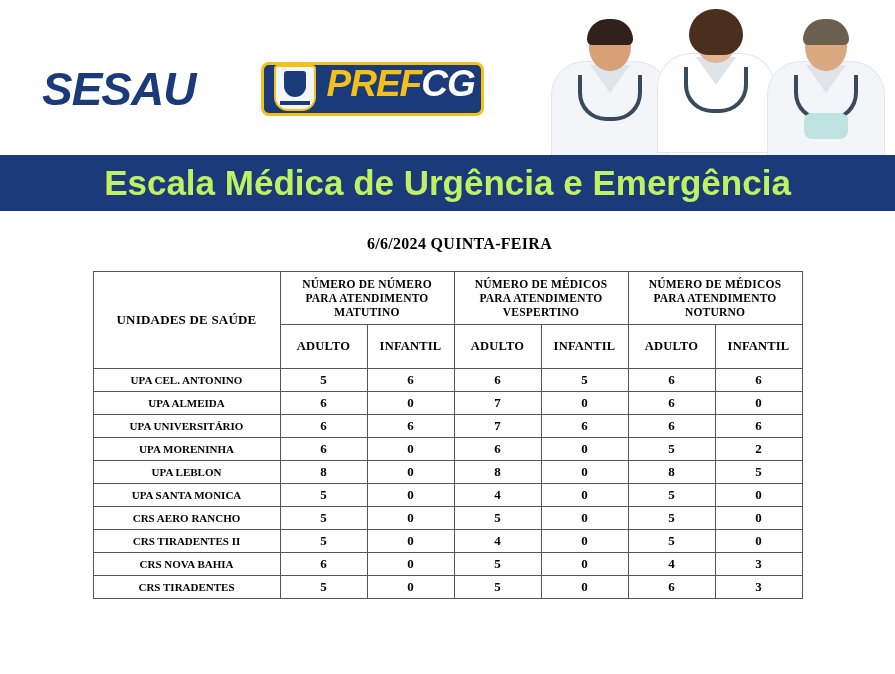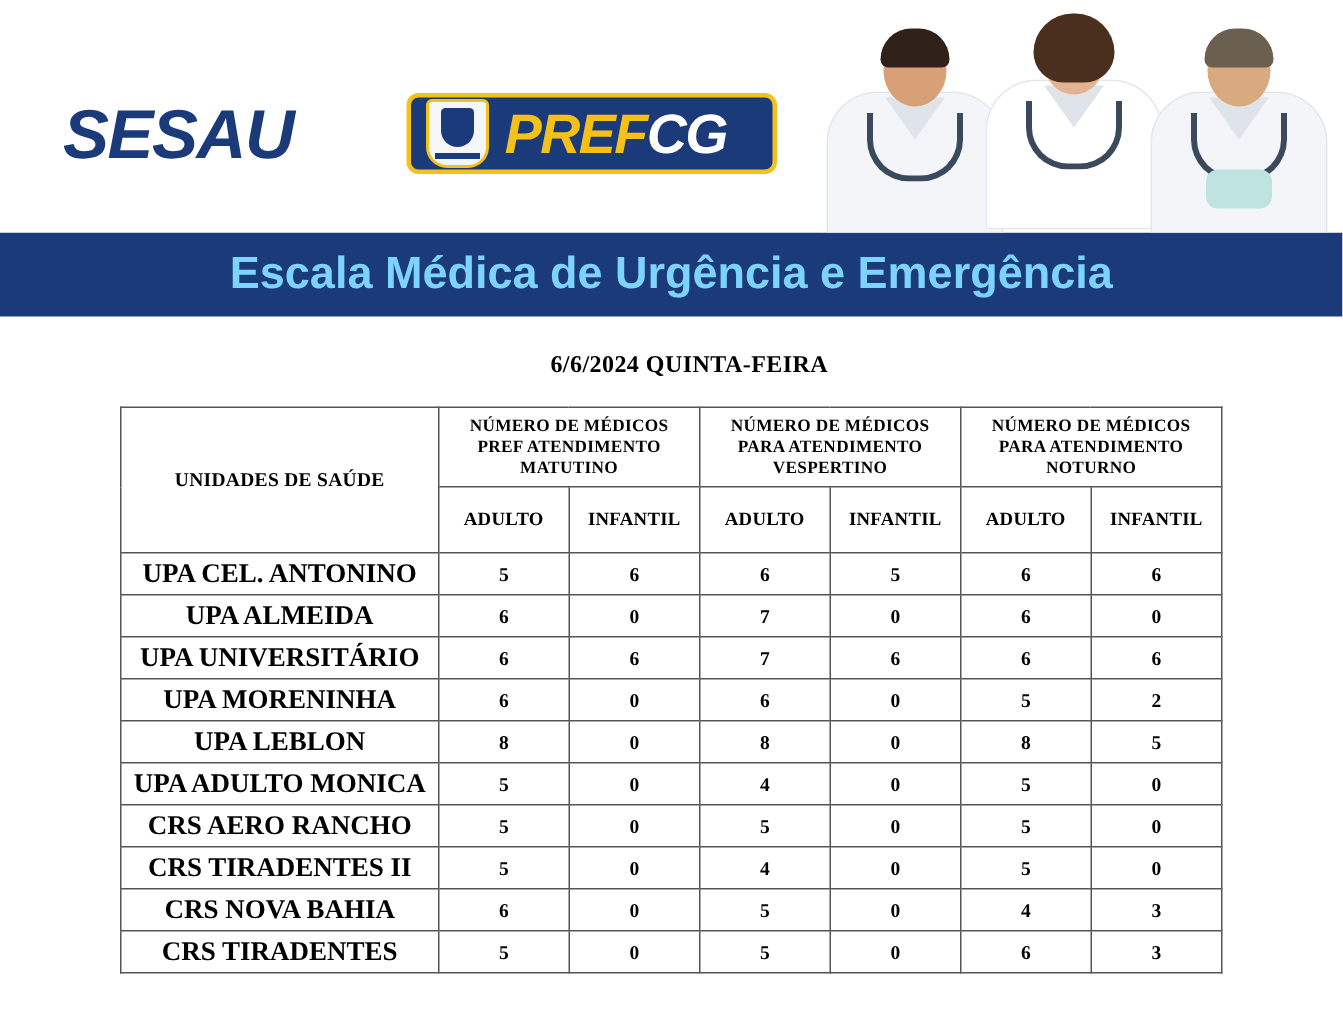--- a/index.html
+++ b/index.html
@@ -34,28 +34,27 @@
   .sesau {
     font-family: "Liberation Sans", sans-serif;
     font-weight: bold;
     font-style: italic;
     font-size: 46px;
     color: #1b3a7a;
     letter-spacing: -1px;
     margin-left: 42px;
   }
   .prefcg-badge {
-    margin-left: 28px;
+    margin-left: 18px;
     background: #1b3a7a;
     border: 3px solid #f4c11a;
     border-radius: 8px;
     height: 54px;
     display: flex;
-    align-items: center;
-    padding: 0 30px 0 10px;
+    padding: 0 6px 0 10px;
     box-sizing: border-box;
   }
   .brasao {
     width: 38px;
     height: 42px;
     background: #f4f6fa;
     border: 2px solid #f4c11a;
     border-radius: 4px 4px 14px 14px;
     position: relative;
     margin-right: 10px;
@@ -184,22 +183,22 @@
     width: 895px;
     height: 56px;
     background: #1b3a7a;
     display: flex;
     align-items: center;
     justify-content: center;
   }
   .title-bar .title {
     font-family: "Liberation Sans", sans-serif;
     font-weight: bold;
-    font-size: 30px;
-    color: #7dd3fc;
+    font-size: 35px;
+    color: #bef264;
     letter-spacing: 0px;
     white-space: nowrap;
   }
 
   
   .date-line {
     text-align: center;
     margin-top: 24px;
     font-family: "Liberation Serif", serif;
     font-weight: bold;
@@ -240,21 +239,21 @@
     padding: 4px 8px;
     letter-spacing: 0.2px;
   }
   table.schedule th.sub {
     font-size: 12.5px;
     padding: 14px 4px;
     width: 78px;
     letter-spacing: 0.2px;
   }
   table.schedule td.unit {
-    font-size: 18px;
+    font-size: 11px;
     padding: 3px 8px;
     white-space: nowrap;
   }
   table.schedule td.num {
     font-size: 13px;
     padding: 3px 4px;
     width: 78px;
   }
 </style>
 </head>
@@ -315,21 +314,21 @@
 <div class="date-line">
   <span>6/6/2024</span>
   <span>QUINTA-FEIRA</span>
 </div>
 
 <div class="table-wrap">
   <table class="schedule">
     <thead>
       <tr>
         <th class="unit-head" rowspan="2">UNIDADES DE SAÚDE</th>
-        <th class="grp" colspan="2">NÚMERO DE MÉDICOS PREF ATENDIMENTO MATUTINO</th>
+        <th class="grp" colspan="2">NÚMERO DE NÚMERO PARA ATENDIMENTO MATUTINO</th>
         <th class="grp" colspan="2">NÚMERO DE MÉDICOS PARA ATENDIMENTO VESPERTINO</th>
         <th class="grp" colspan="2">NÚMERO DE MÉDICOS PARA ATENDIMENTO NOTURNO</th>
       </tr>
       <tr>
         <th class="sub">ADULTO</th>
         <th class="sub">INFANTIL</th>
         <th class="sub">ADULTO</th>
         <th class="sub">INFANTIL</th>
         <th class="sub">ADULTO</th>
         <th class="sub">INFANTIL</th>
@@ -375,21 +374,21 @@
       <tr>
         <td class="unit">UPA LEBLON</td>
         <td class="num">8</td>
         <td class="num">0</td>
         <td class="num">8</td>
         <td class="num">0</td>
         <td class="num">8</td>
         <td class="num">5</td>
       </tr>
       <tr>
-        <td class="unit">UPA ADULTO MONICA</td>
+        <td class="unit">UPA SANTA MONICA</td>
         <td class="num">5</td>
         <td class="num">0</td>
         <td class="num">4</td>
         <td class="num">0</td>
         <td class="num">5</td>
         <td class="num">0</td>
       </tr>
       <tr>
         <td class="unit">CRS AERO RANCHO</td>
         <td class="num">5</td>

